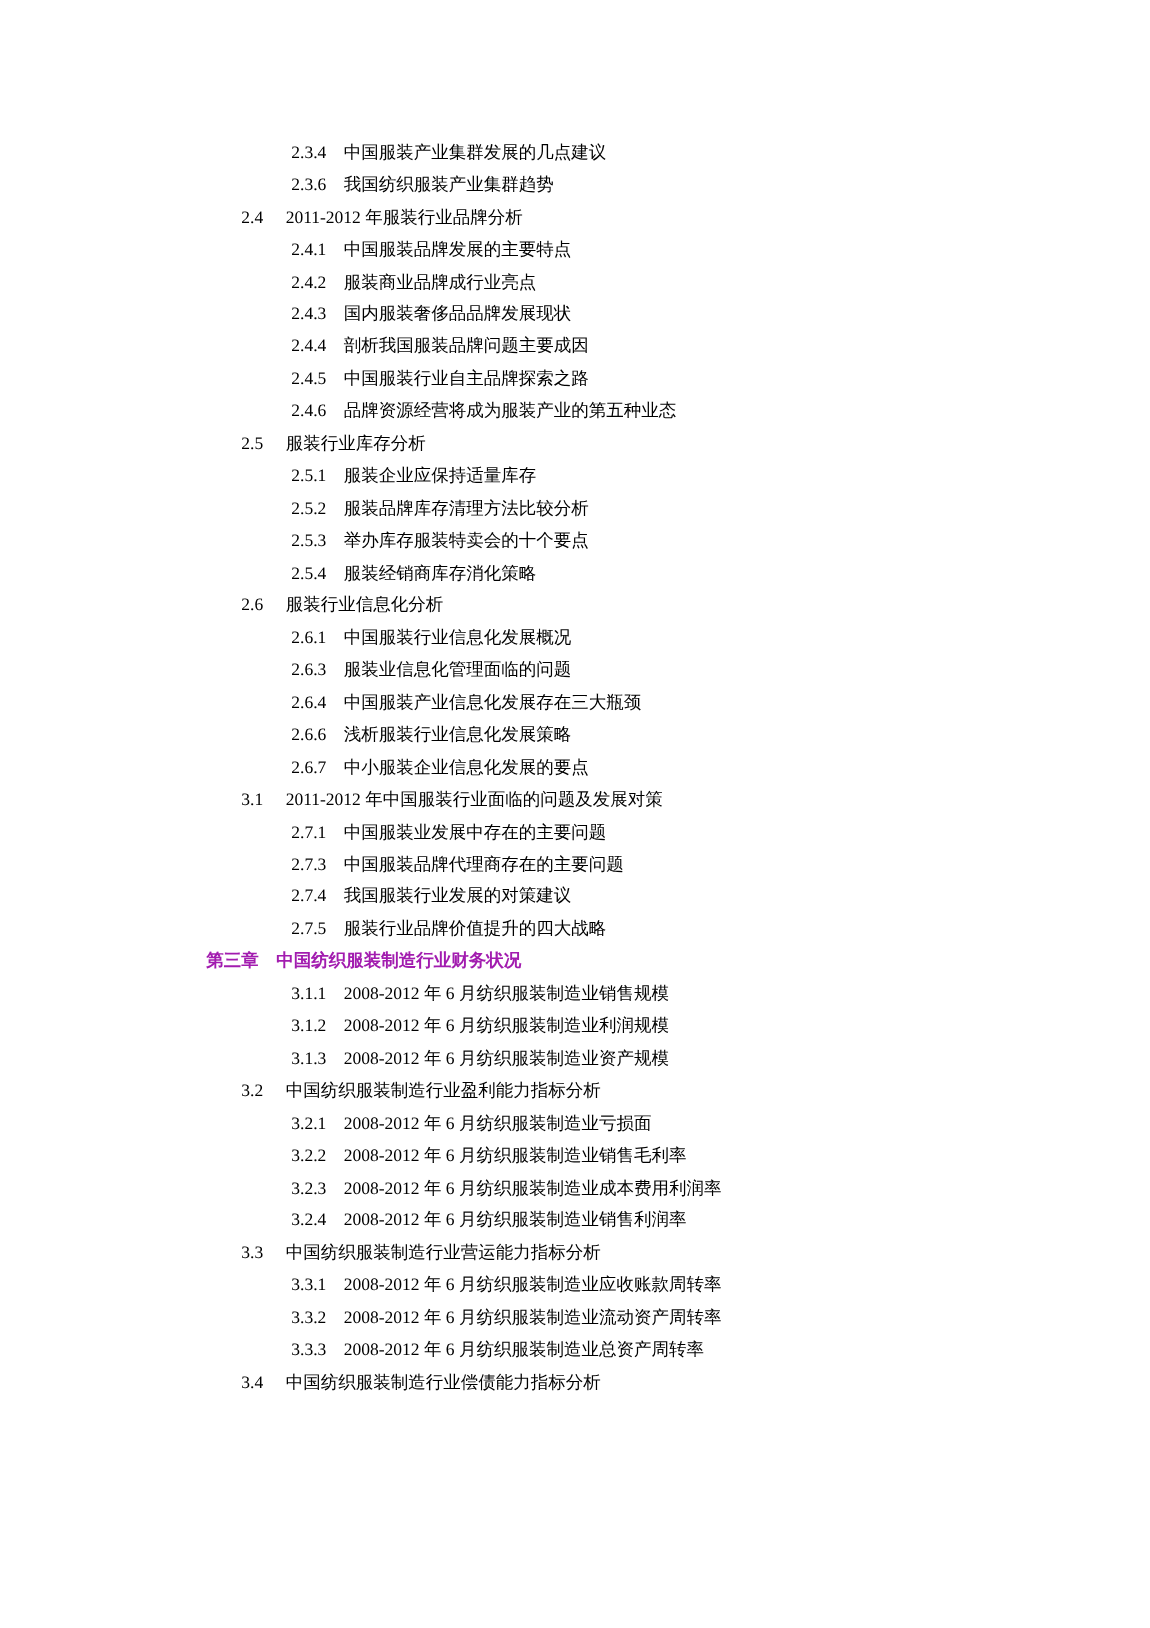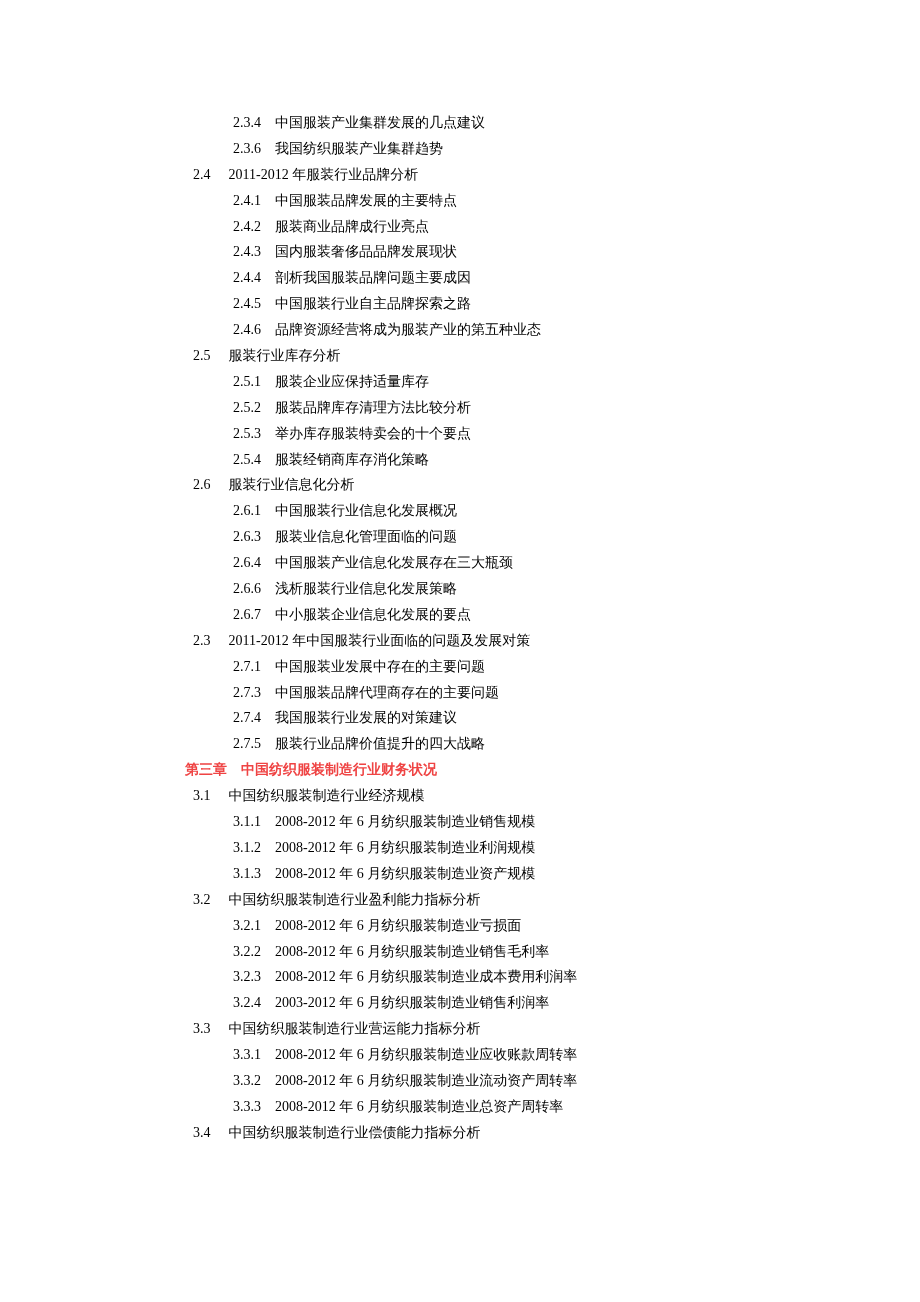--- a/index.html
+++ b/index.html
@@ -22,24 +22,23 @@
   }
   .indent-0 { padding-left: 0; }
   .indent-1 { padding-left: 28px; }
   .indent-2 { padding-left: 68px; }
   .num {
     display: inline-block;
   }
   .gap-lg { padding-right: 18px; }
   .gap-md { padding-right: 14px; }
   .chapter {
-    color: #ef4444;
+    color: #a21caf;
     font-weight: bold;
     font-family: Liberation Serif, serif;
-    margin-left: 20px;
   }
 </style>
 </head>
 <body>
 
 <div class="page">
   <div id="toc-container">
       <div class="toc-line indent-2"><span class="num gap-md">2.3.4</span><span>中国服装产业集群发展的几点建议</span></div>
       <div class="toc-line indent-2"><span class="num gap-md">2.3.6</span><span>我国纺织服装产业集群趋势</span></div>
       <div class="toc-line indent-1"><span class="num gap-lg">2.4</span><span>2011-2012 年服装行业品牌分析</span></div>
@@ -53,34 +52,33 @@
       <div class="toc-line indent-2"><span class="num gap-md">2.5.1</span><span>服装企业应保持适量库存</span></div>
       <div class="toc-line indent-2"><span class="num gap-md">2.5.2</span><span>服装品牌库存清理方法比较分析</span></div>
       <div class="toc-line indent-2"><span class="num gap-md">2.5.3</span><span>举办库存服装特卖会的十个要点</span></div>
       <div class="toc-line indent-2"><span class="num gap-md">2.5.4</span><span>服装经销商库存消化策略</span></div>
       <div class="toc-line indent-1"><span class="num gap-lg">2.6</span><span>服装行业信息化分析</span></div>
       <div class="toc-line indent-2"><span class="num gap-md">2.6.1</span><span>中国服装行业信息化发展概况</span></div>
       <div class="toc-line indent-2"><span class="num gap-md">2.6.3</span><span>服装业信息化管理面临的问题</span></div>
       <div class="toc-line indent-2"><span class="num gap-md">2.6.4</span><span>中国服装产业信息化发展存在三大瓶颈</span></div>
       <div class="toc-line indent-2"><span class="num gap-md">2.6.6</span><span>浅析服装行业信息化发展策略</span></div>
       <div class="toc-line indent-2"><span class="num gap-md">2.6.7</span><span>中小服装企业信息化发展的要点</span></div>
-      <div class="toc-line indent-1"><span class="num gap-lg">2.3</span><span>2011-2012 年中国服装行业面临的问题及发展对策</span></div>
+      <div class="toc-line indent-1"><span class="num gap-lg">3.1</span><span>2011-2012 年中国服装行业面临的问题及发展对策</span></div>
       <div class="toc-line indent-2"><span class="num gap-md">2.7.1</span><span>中国服装业发展中存在的主要问题</span></div>
       <div class="toc-line indent-2"><span class="num gap-md">2.7.3</span><span>中国服装品牌代理商存在的主要问题</span></div>
       <div class="toc-line indent-2"><span class="num gap-md">2.7.4</span><span>我国服装行业发展的对策建议</span></div>
       <div class="toc-line indent-2"><span class="num gap-md">2.7.5</span><span>服装行业品牌价值提升的四大战略</span></div>
       <div class="toc-line indent-0 chapter"><span class="num gap-md">第三章</span><span>中国纺织服装制造行业财务状况</span></div>
-      <div class="toc-line indent-1"><span class="num gap-lg">3.1</span><span>中国纺织服装制造行业经济规模</span></div>
       <div class="toc-line indent-2"><span class="num gap-md">3.1.1</span><span>2008-2012 年 6 月纺织服装制造业销售规模</span></div>
       <div class="toc-line indent-2"><span class="num gap-md">3.1.2</span><span>2008-2012 年 6 月纺织服装制造业利润规模</span></div>
       <div class="toc-line indent-2"><span class="num gap-md">3.1.3</span><span>2008-2012 年 6 月纺织服装制造业资产规模</span></div>
       <div class="toc-line indent-1"><span class="num gap-lg">3.2</span><span>中国纺织服装制造行业盈利能力指标分析</span></div>
       <div class="toc-line indent-2"><span class="num gap-md">3.2.1</span><span>2008-2012 年 6 月纺织服装制造业亏损面</span></div>
       <div class="toc-line indent-2"><span class="num gap-md">3.2.2</span><span>2008-2012 年 6 月纺织服装制造业销售毛利率</span></div>
       <div class="toc-line indent-2"><span class="num gap-md">3.2.3</span><span>2008-2012 年 6 月纺织服装制造业成本费用利润率</span></div>
-      <div class="toc-line indent-2"><span class="num gap-md">3.2.4</span><span>2003-2012 年 6 月纺织服装制造业销售利润率</span></div>
+      <div class="toc-line indent-2"><span class="num gap-md">3.2.4</span><span>2008-2012 年 6 月纺织服装制造业销售利润率</span></div>
       <div class="toc-line indent-1"><span class="num gap-lg">3.3</span><span>中国纺织服装制造行业营运能力指标分析</span></div>
       <div class="toc-line indent-2"><span class="num gap-md">3.3.1</span><span>2008-2012 年 6 月纺织服装制造业应收账款周转率</span></div>
       <div class="toc-line indent-2"><span class="num gap-md">3.3.2</span><span>2008-2012 年 6 月纺织服装制造业流动资产周转率</span></div>
       <div class="toc-line indent-2"><span class="num gap-md">3.3.3</span><span>2008-2012 年 6 月纺织服装制造业总资产周转率</span></div>
       <div class="toc-line indent-1"><span class="num gap-lg">3.4</span><span>中国纺织服装制造行业偿债能力指标分析</span></div>
     </div>
 </div>
 
 </body></html>

